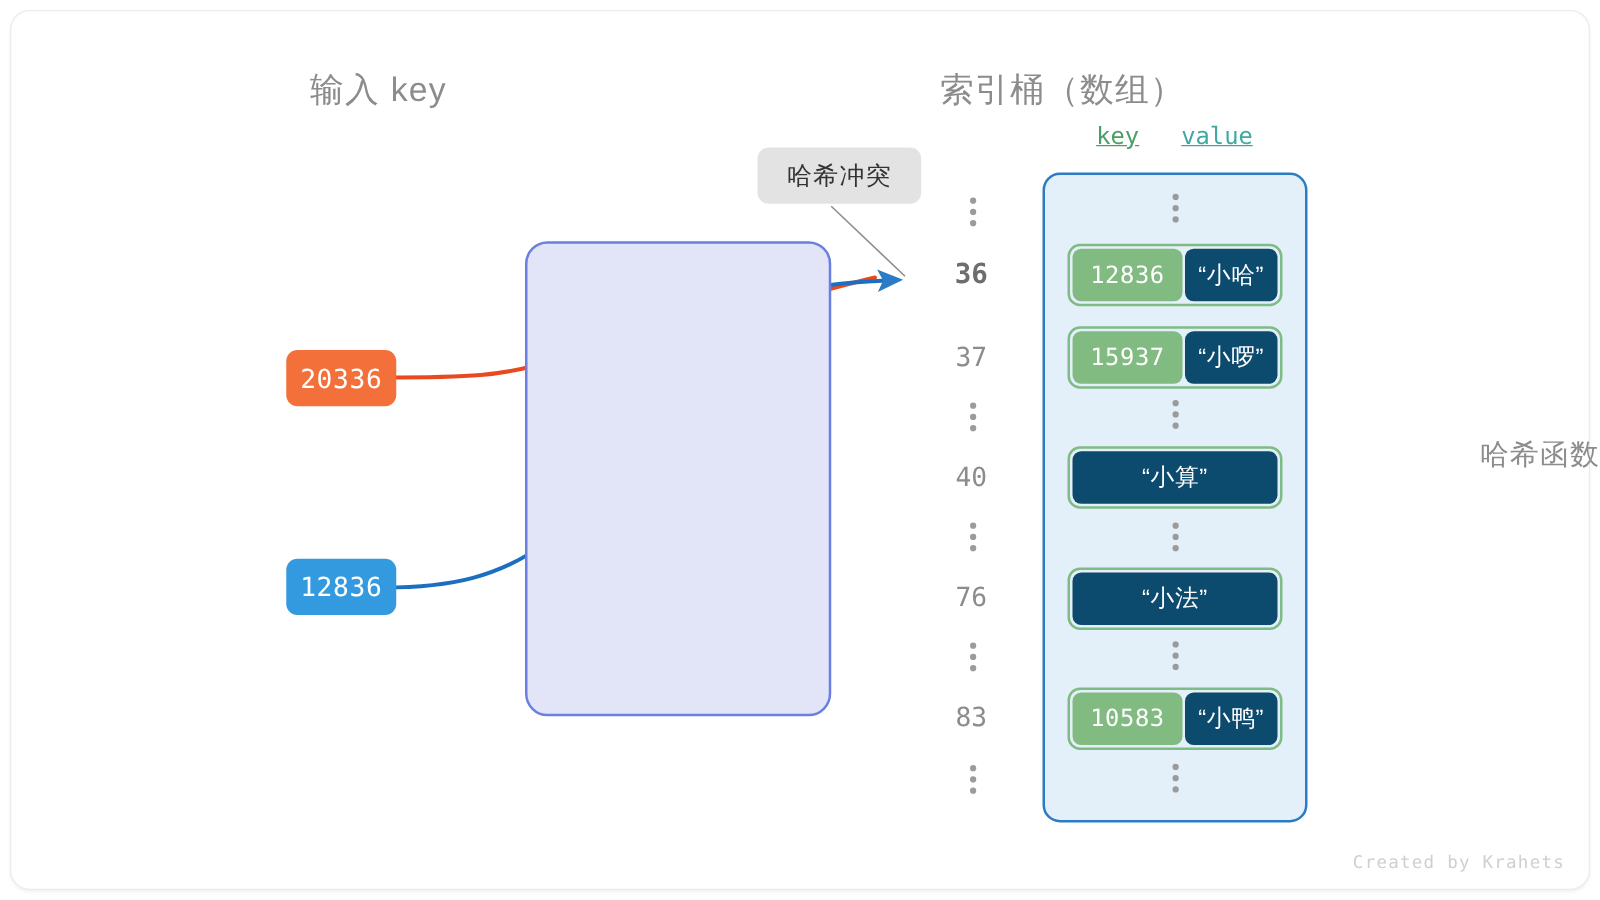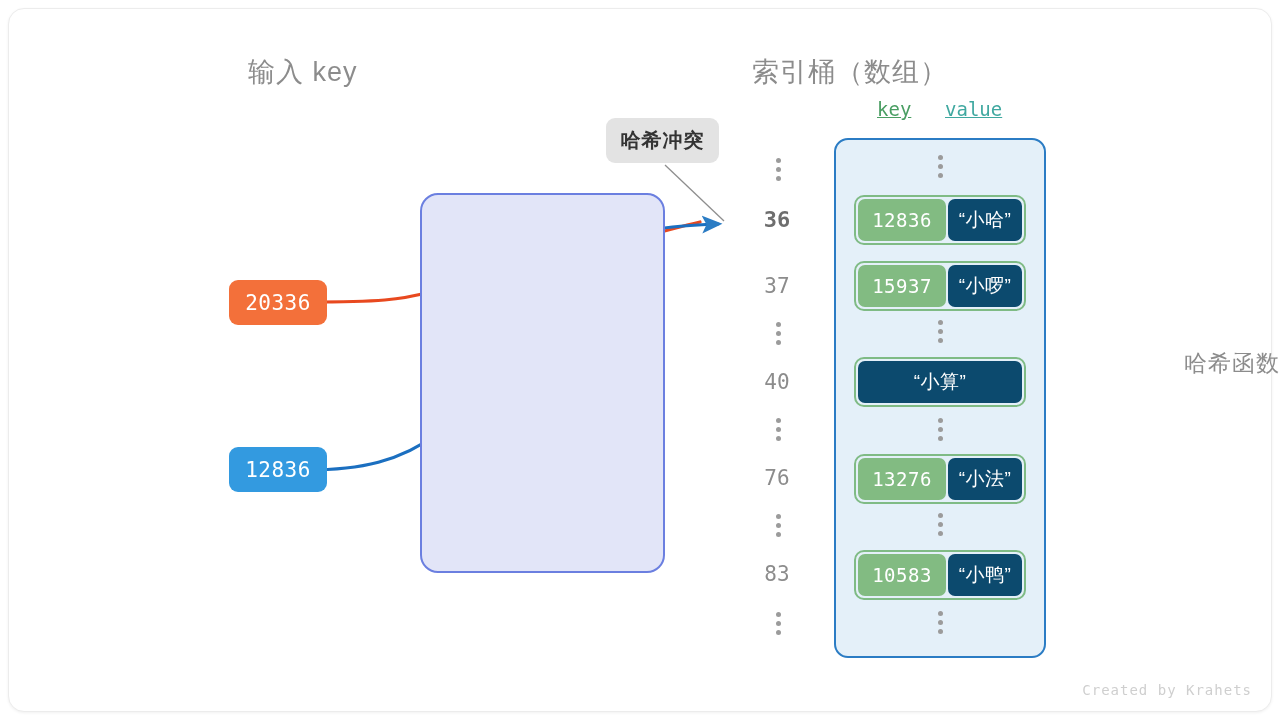--- a/index.html
+++ b/index.html
@@ -48,21 +48,21 @@
     font-size: 19px;
     white-space: nowrap;
     text-decoration: underline;
   }
   #colhdr-key   { left: 877px; color: #4a9e63; }
   #colhdr-value { left: 945px; color: #3fa8a0; }
 
   
   .keychip {
     position: absolute;
-    width: 98px;
+    width: 88px;
     height: 45px;
     border-radius: 9px;
     display: flex;
     align-items: center;
     justify-content: center;
     color: #ffffff;
     font-family: "DejaVu Sans Mono", "Liberation Mono", monospace;
     font-size: 21px;
     letter-spacing: 0.5px;
   }
@@ -101,30 +101,30 @@
     font-family: "DejaVu Sans Mono", "Liberation Mono", monospace;
     font-size: 22px;
     letter-spacing: 1px;
   }
 
   
   #collision-label {
     position: absolute;
     left: 606px;
     top: 118px;
-    width: 113px;
+    width: 131px;
     height: 45px;
     background: #e3e3e3;
     border-radius: 9px;
     display: flex;
     align-items: center;
     justify-content: center;
     color: #333333;
     font-size: 20px;
-    font-weight: bold;
+    font-weight: normal;
     letter-spacing: 1px;
   }
 
   
   .idx {
     position: absolute;
     left: 752px;
     width: 50px;
     text-align: center;
     color: #8c8c8c;
@@ -325,21 +325,20 @@
       </div>
       <div class="pair" style="position: absolute; left: 854px; top: 357px;">
         <div class="cell v">“小算”</div>
       </div>
       <div class="dots3" style="position: absolute; left: 933px; top: 418px;">
         <i></i>
         <i></i>
         <i></i>
       </div>
       <div class="pair" style="position: absolute; left: 854px; top: 454px;">
-        <div class="cell k">13276</div>
         <div class="cell v">“小法”</div>
       </div>
       <div class="dots3" style="position: absolute; left: 933px; top: 513px;">
         <i></i>
         <i></i>
         <i></i>
       </div>
       <div class="pair" style="position: absolute; left: 854px; top: 550px;">
         <div class="cell k">10583</div>
         <div class="cell v">“小鸭”</div>

